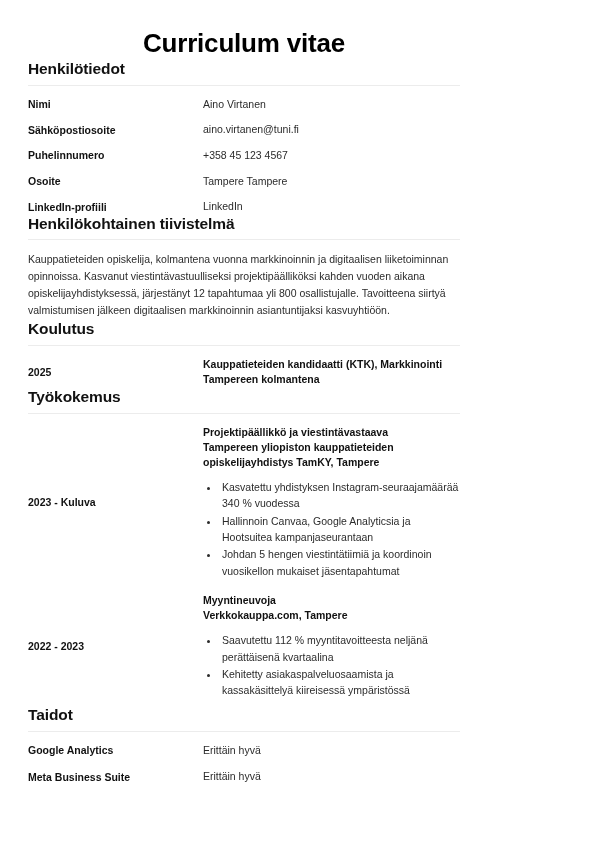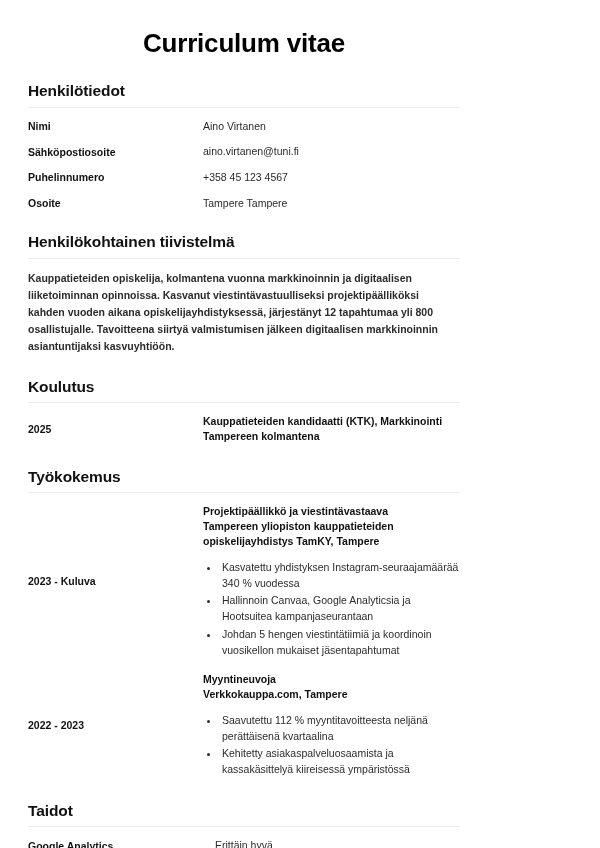--- a/index.html
+++ b/index.html
@@ -33,21 +33,20 @@
     font-weight: bold;
     letter-spacing: -0.2px;
     color: #000000;
     margin: 0;
     padding-top: 28px;
     line-height: 1.2;
   }
 
   
   .section {
-    margin-top: 22px;
   }
   .section-heading {
     font-size: 15.5px;
     font-weight: bold;
     color: #111111;
     margin: 0 0 6px 0;
     line-height: 1.25;
     letter-spacing: -0.1px;
   }
   .section-rule {
@@ -84,21 +83,20 @@
   }
 
   
   .summary-text {
     font-size: 10.5px;
     line-height: 1.62;
     color: #2b2b2b;
     margin: 0;
     text-align: left;
     padding-right: 4px;
-    font-weight: bold;
   }
 
   
   .entry {
     display: flex;
     align-items: center;
     margin-bottom: 6px;
   }
   .entry-date {
     width: 175px;
@@ -145,21 +143,20 @@
   .entry.edu {
     margin-bottom: 0;
   }
 
   
   .section-experience .entry + .entry {
     margin-top: 13px;
   }
   .section-skills .info-row {
     margin-bottom: 12px;
-    gap: 12px;
   }
 </style>
 </head>
 <body>
 
 <div class="page">
 
   <h1 class="doc-title">Curriculum vitae</h1>
 
   <div class="section section-personal">
@@ -174,20 +171,24 @@
       <div class="col-left">Sähköpostiosoite</div>
       <div class="col-right">aino.virtanen@tuni.fi</div>
     </div>
     <div class="info-row">
       <div class="col-left">Puhelinnumero</div>
       <div class="col-right">+358 45 123 4567</div>
     </div>
     <div class="info-row">
       <div class="col-left">Osoite</div>
       <div class="col-right">Tampere Tampere</div>
+    </div>
+    <div class="info-row">
+      <div class="col-left">LinkedIn-profiili</div>
+      <div class="col-right">LinkedIn</div>
     </div>
   </div>
 
   <div class="section section-summary">
     <div class="section-heading">Henkilökohtainen tiivistelmä</div>
     <div class="section-rule"></div>
     <p class="summary-text">Kauppatieteiden opiskelija, kolmantena vuonna markkinoinnin ja digitaalisen liiketoiminnan opinnoissa. Kasvanut viestintävastuulliseksi projektipäälliköksi kahden vuoden aikana opiskelijayhdistyksessä, järjestänyt 12 tapahtumaa yli 800 osallistujalle. Tavoitteena siirtyä valmistumisen jälkeen digitaalisen markkinoinnin asiantuntijaksi kasvuyhtiöön.</p>
   </div>
 
   <div class="section section-education">

